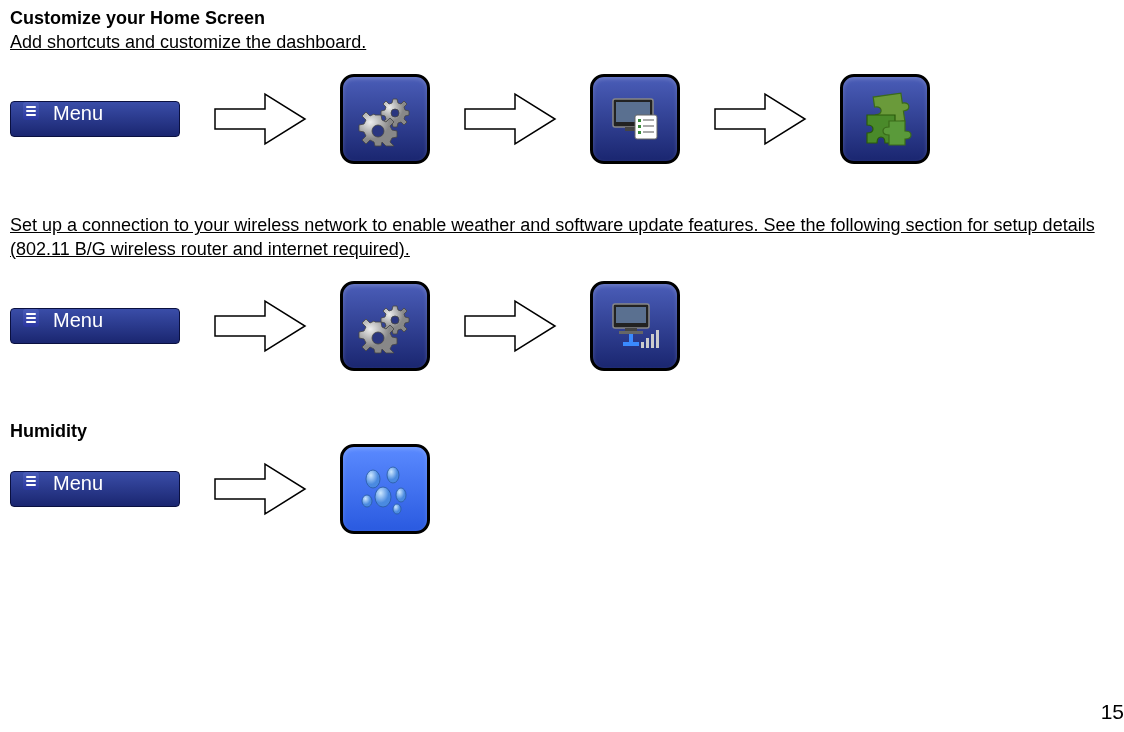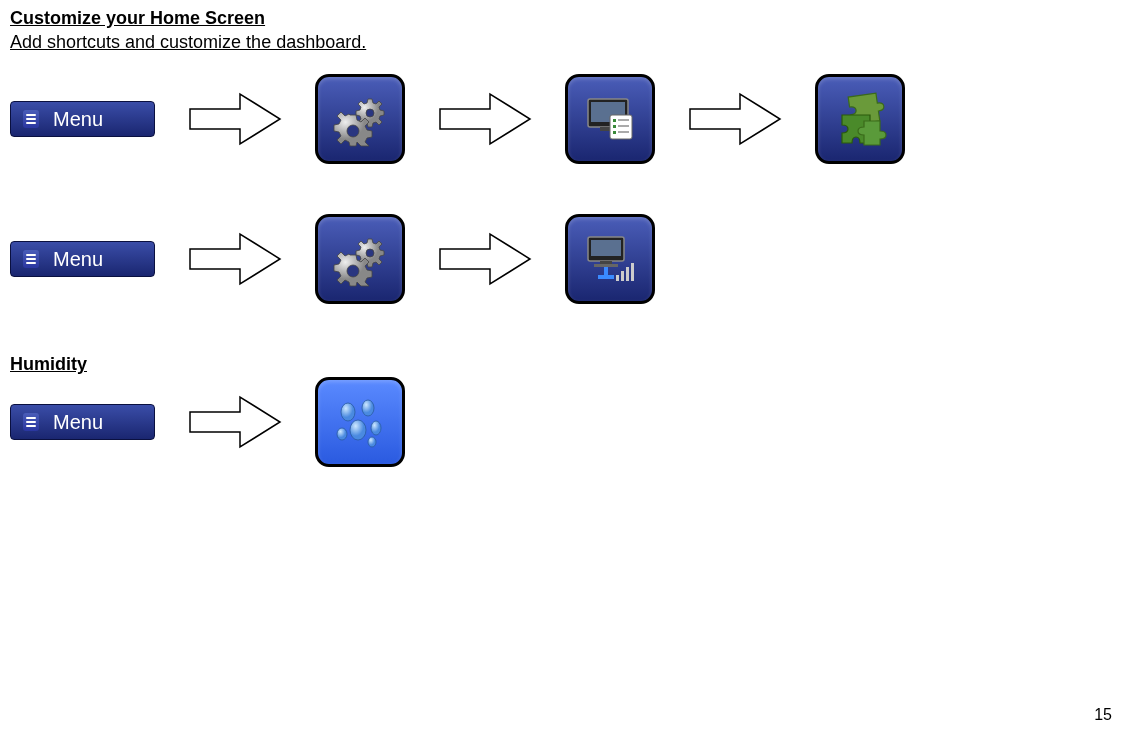--- a/index.html
+++ b/index.html
@@ -7,31 +7,31 @@
       font-family: Arial, Helvetica, sans-serif;
       font-size: 18px;
       color: #000;
       background: #fff;
       padding: 8px 10px;
       width: 1124px;
       height: 732px;
       position: relative;
     }
     .section { margin-bottom: 50px; }
-    .section-title { font-weight: bold; margin-bottom: 2px; text-decoration: underline; }
+    .section-title { font-weight: bold; margin-bottom: 2px; }
     .section-desc { margin-bottom: 20px; line-height: 1.3; text-decoration: underline; }
     .flow-row { display: flex; align-items: center; gap: 30px; }
     .menu-button {
-      width: 145px;
+      width: 170px;
       height: 36px;
       background: linear-gradient(180deg, #3a4da8 0%, #1a2670 100%);
       border: 1px solid #0a1040;
       border-radius: 4px;
       display: flex;
-      align-items: center;
+      align-items: flex-start;
       padding-left: 12px;
       gap: 14px;
       cursor: pointer;
     }
     .menu-icon {
       width: 16px;
       height: 18px;
       background: linear-gradient(180deg, #4a5db8 0%, #2a36a0 100%);
       border-radius: 3px;
       display: flex;
@@ -53,22 +53,22 @@
       border-radius: 14px;
       display: flex;
       align-items: center;
       justify-content: center;
       position: relative;
       box-shadow: inset 0 2px 4px rgba(255,255,255,0.2);
     }
     .page-number {
       position: absolute;
       bottom: 8px;
-      right: 12px;
-      font-size: 16px;
+      right: 0;
+      font-size: 21px;
     }
   </style>
 </head>
 <body>
 
 <div class="section">
   <div class="section-title">Customize your Home Screen</div>
   <div class="section-desc">Add shortcuts and customize the dashboard.</div>
   <div class="flow-row">
     <div class="menu-button">
@@ -128,20 +128,21 @@
       <svg width="64" height="64" viewBox="0 0 64 64">
         <path d="M 34 8 L 50 8 L 50 18 Q 56 18 56 22 Q 56 26 50 26 L 50 36 L 40 36 Q 40 30 36 30 Q 32 30 32 36 L 22 36 L 22 26 Q 28 26 28 22 Q 28 18 22 18 L 22 8 L 34 8 Z" fill="#6a9a3a" stroke="#3a6a1a" stroke-width="1.2" transform="rotate(-8 36 22)"></path>
         <path d="M 10 26 L 26 26 L 26 36 Q 32 36 32 40 Q 32 44 26 44 L 26 54 L 16 54 Q 16 48 12 48 Q 8 48 8 54 L -2 54 L -2 44 Q 4 44 4 40 Q 4 36 -2 36 L -2 26 L 10 26 Z" fill="#4a8a2a" stroke="#2a5a0a" stroke-width="1.2" transform="translate(16,2)"></path>
         <path d="M 36 34 L 52 34 L 52 44 Q 58 44 58 48 Q 58 52 52 52 L 52 58 L 36 58 L 36 48 Q 30 48 30 44 Q 30 40 36 40 Z" fill="#5a9a3a" stroke="#3a6a1a" stroke-width="1.2"></path>
       </svg>
     </div>
   </div>
 </div>
 
 <div class="section">
+  <div class="section-desc">Set up a connection to your wireless network to enable weather and software update features. See the following section for setup details (802.11 B/G wireless router and internet required).</div>
   <div class="flow-row">
     <div class="menu-button">
       <div class="menu-icon">
         <div class="menu-icon-line"></div>
         <div class="menu-icon-line"></div>
         <div class="menu-icon-line"></div>
       </div>
       <span class="menu-label">Menu</span>
     </div>
     <div class="arrow-right">

